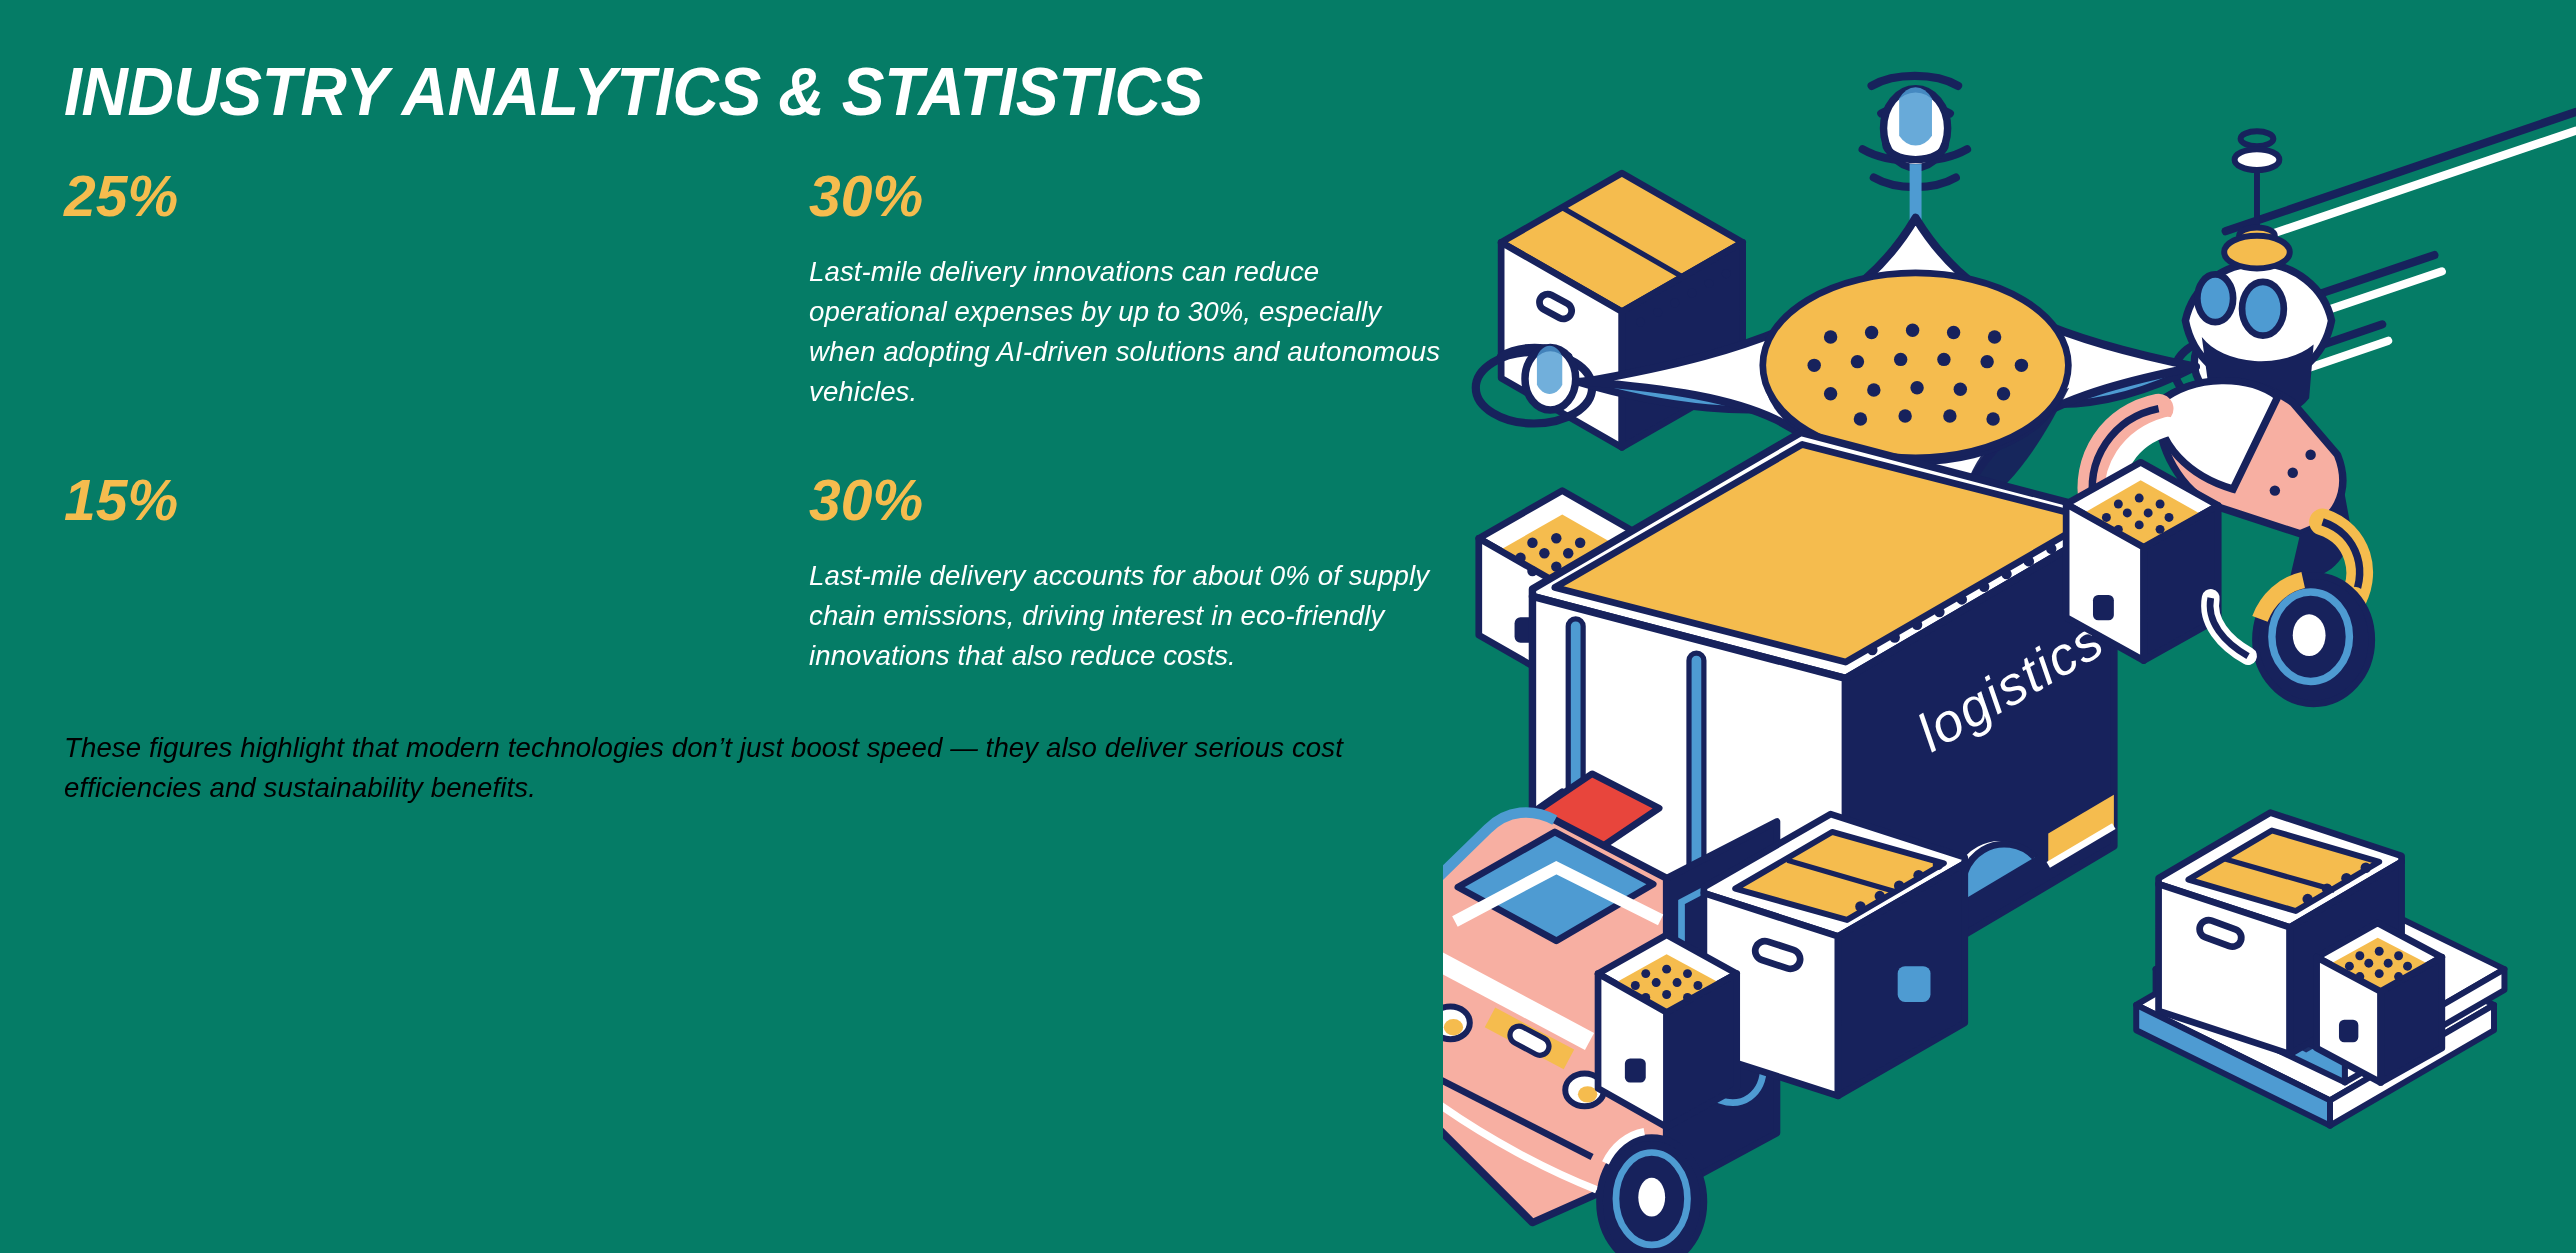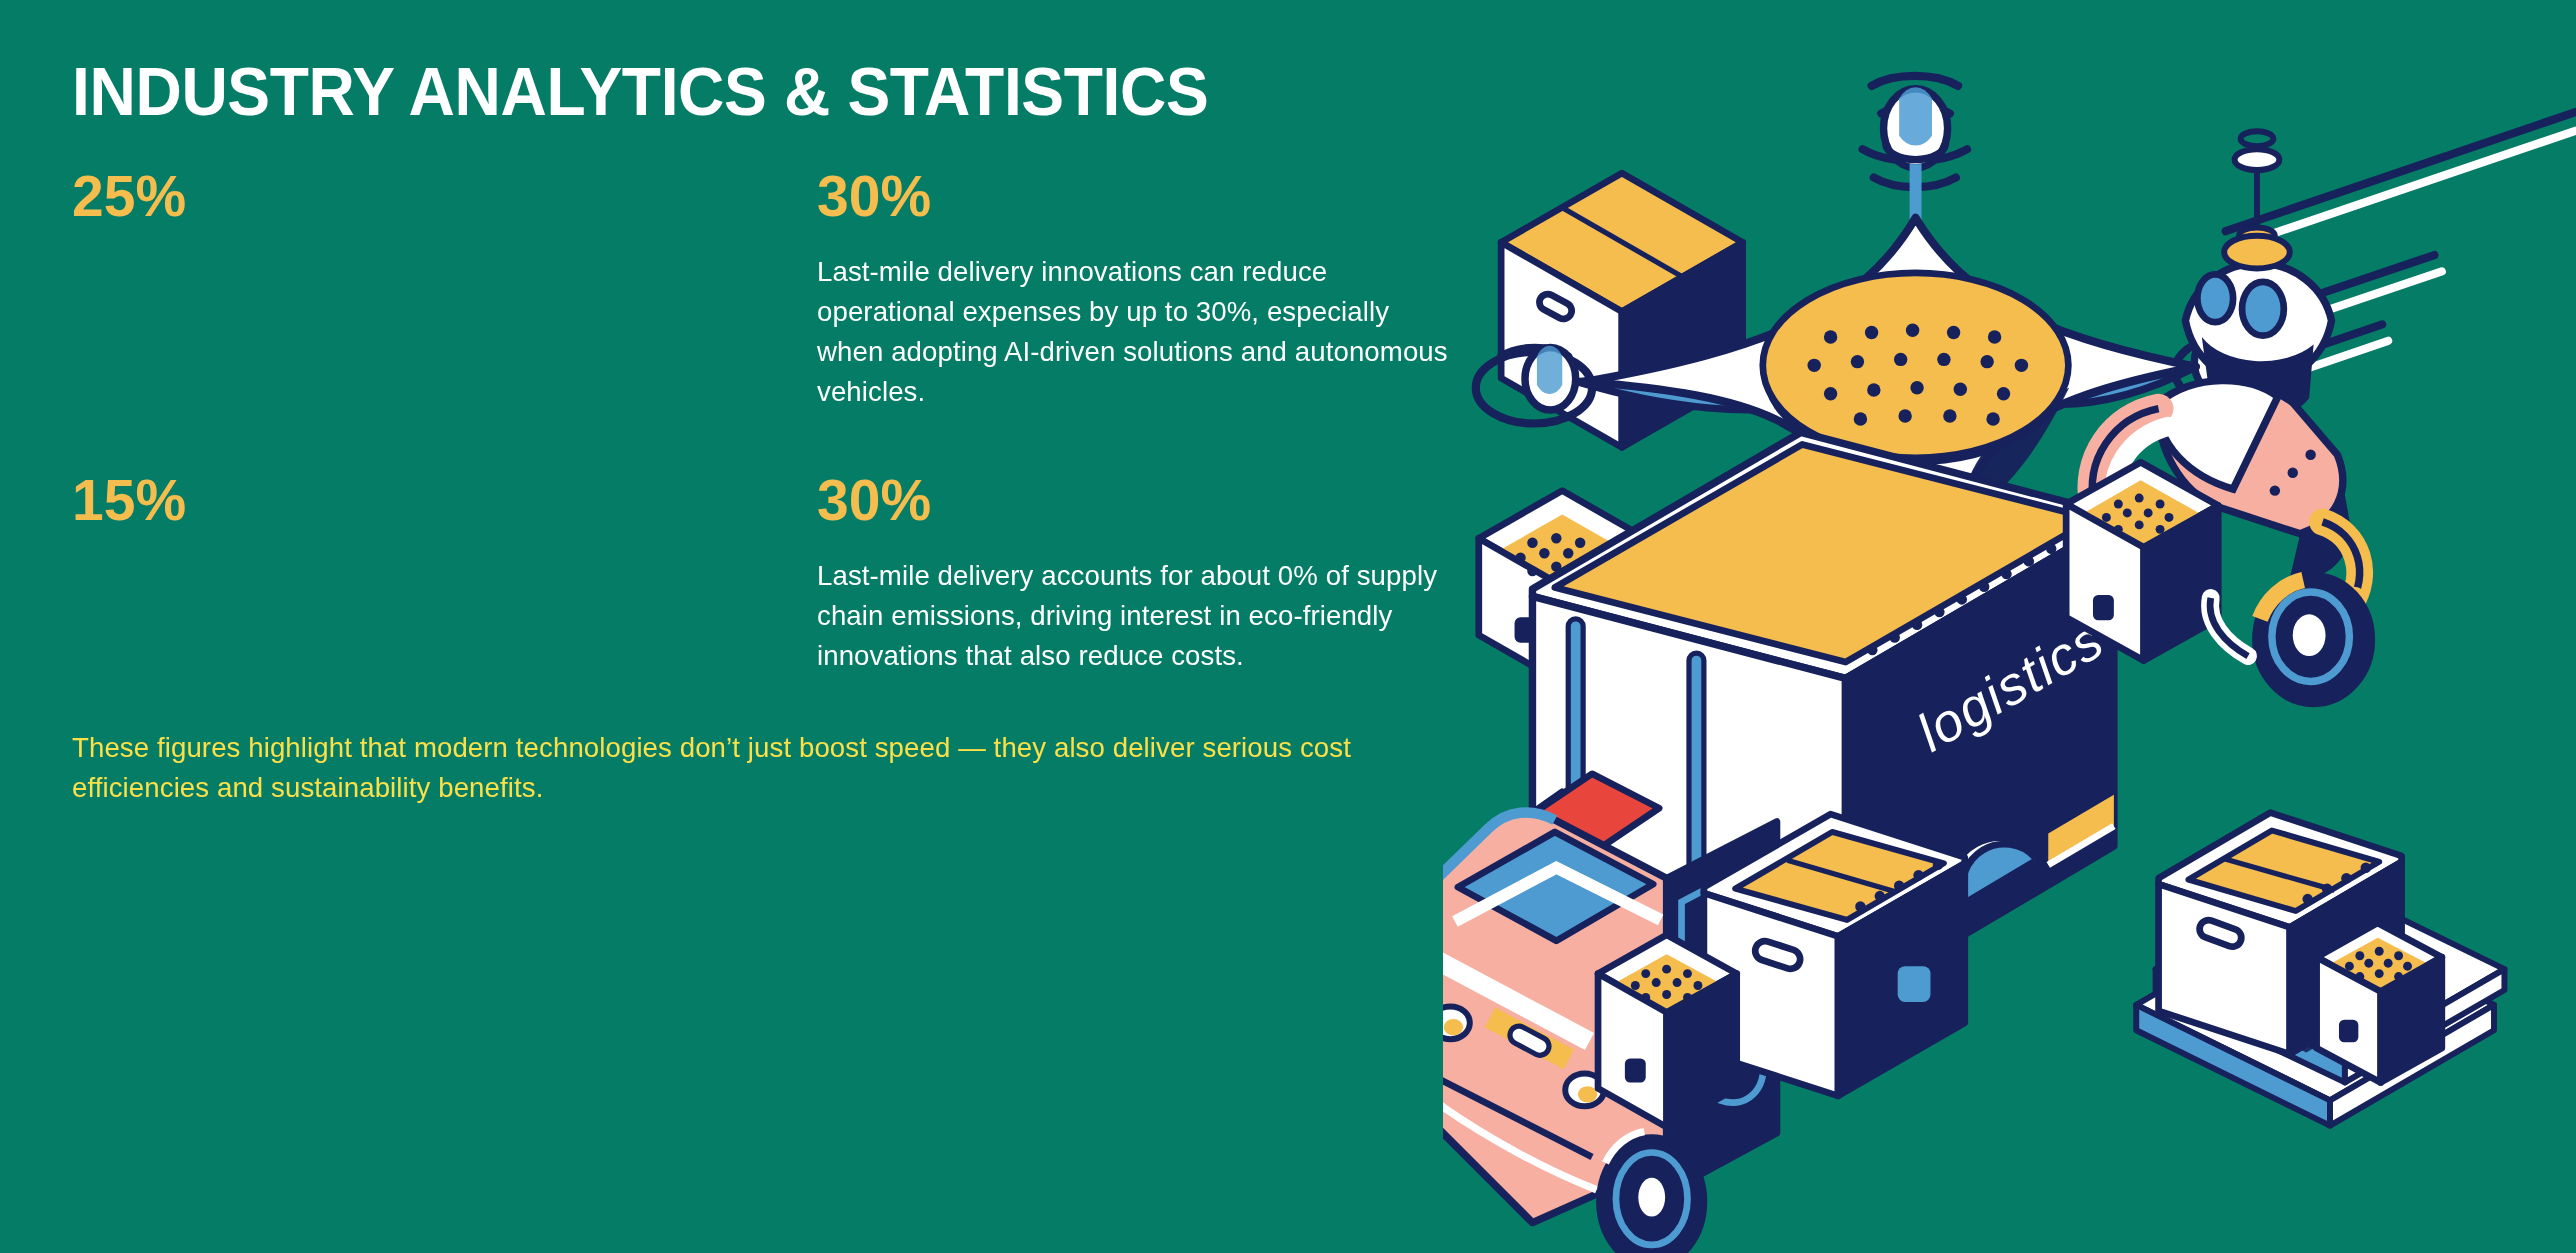--- a/index.html
+++ b/index.html
@@ -13,22 +13,23 @@
   #canvas{
     position:relative;
     width:2576px; height:1254px;
     background:#057C66;
     overflow:hidden;
   }
 
   
   #content{
     position:absolute;
-    left:72px; top:57px;
+    left:64px; top:57px;
     width:1386px;
+    font-style:italic;
   }
   #page-title{
     font-family:"Liberation Sans Narrow","Liberation Sans",sans-serif;
     font-weight:700;
     font-size:69px;
     letter-spacing:-0.4px;
     color:#FFFFFF;
     line-height:1.0;
     transform:scaleX(0.93);
     transform-origin:left center;
@@ -68,21 +69,21 @@
     line-height:1.45;
     color:#FFFFFF;
     font-weight:400;
     letter-spacing:0.1px;
   }
   #summary{
     margin-top:52px;
     font-family:"Liberation Sans Narrow","Liberation Sans",sans-serif;
     font-size:27.6px;
     line-height:1.45;
-    color:#fde047;
+    color:#000000;
     width:1342px;
     letter-spacing:0.1px;
   }
 
   
   #illustration{
     position:absolute;
     right:0; top:0;
     width:1133px; height:1254px;
     pointer-events:none;

